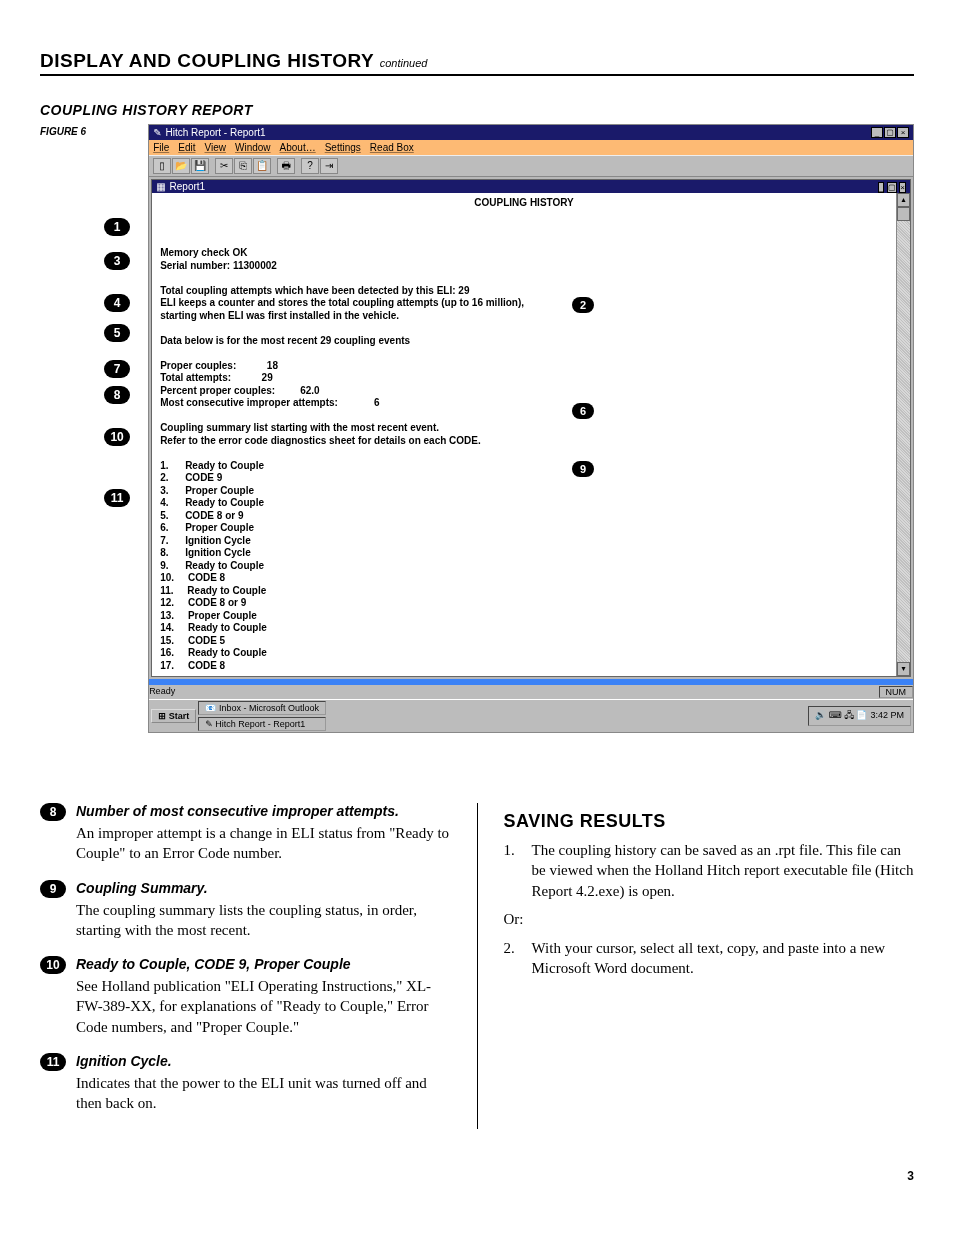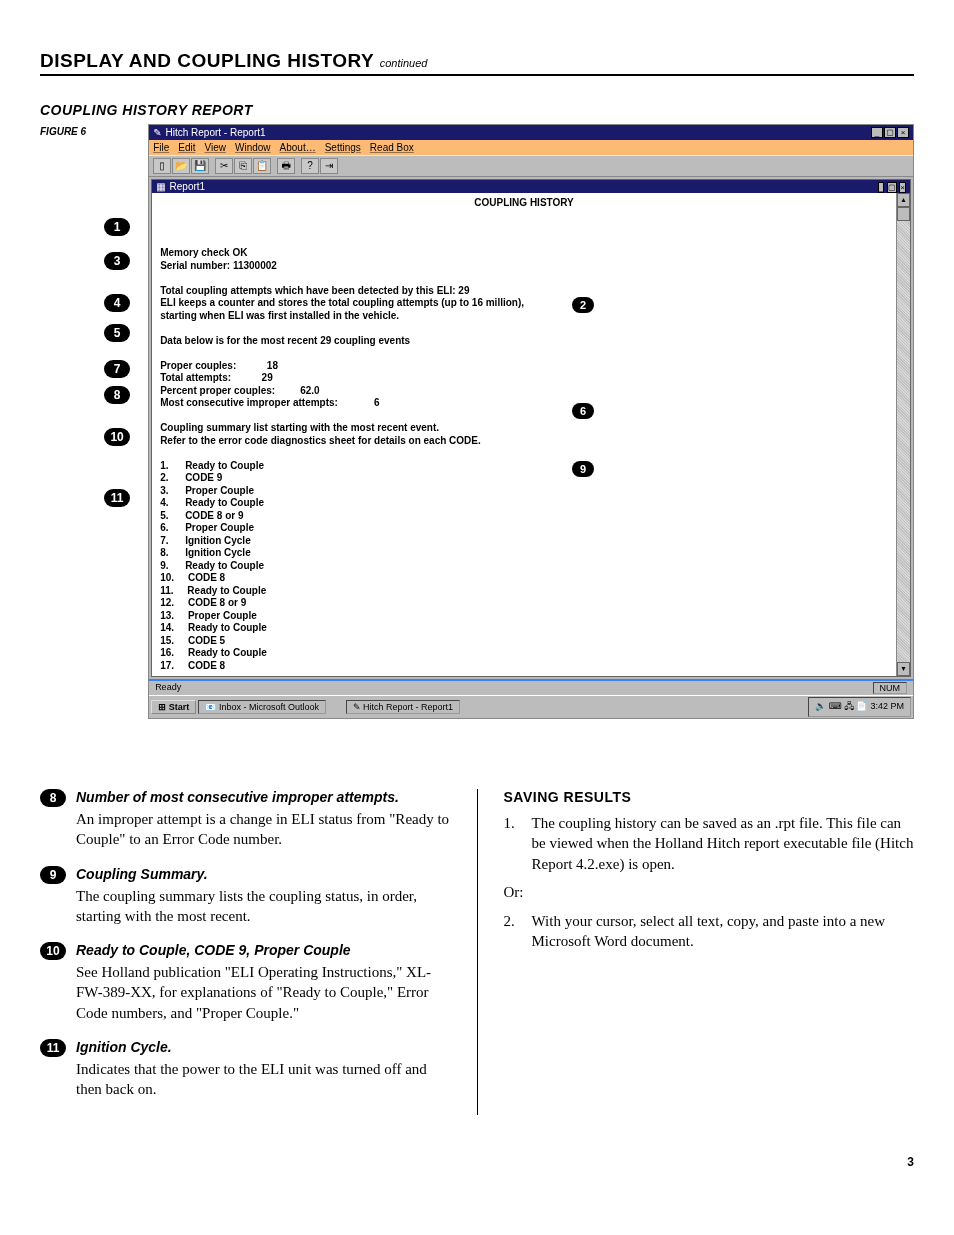--- a/index.html
+++ b/index.html
@@ -144,24 +144,24 @@
     border-left: 1px solid #888;
     display: flex; flex-direction: column; justify-content: space-between;
   }
   .scrollbar .arrow, .scrollbar .thumb {
     height: 14px; background: #bcbcbc; border: 1px solid #666;
     font-size: 8px; text-align: center; line-height: 12px;
   }
   .statusbar {
     background: #bcbcbc;
     font-size: 9px;
-    padding: 1px 6px;
+    padding: 1px 0;
     display: flex;
     justify-content: space-between;
-    border-top: 2px solid #3b82f6;
+    border-top: 6px solid #3b82f6;
   }
   .statusbar .num { border: 1px inset #999; padding: 0 6px; }
   .taskbar {
     background: #bcbcbc;
     border-top: 1px solid #fff;
     display: flex;
     align-items: center;
     font-size: 9px;
     padding: 1px 2px;
     gap: 2px;
@@ -217,23 +217,24 @@
     margin-bottom: 4px;
   }
   .item .desc {
     font-family: Georgia, serif;
     font-size: 15px;
     line-height: 1.35;
   }
   h2.saving {
     font-family: Arial, Helvetica, sans-serif;
     font-weight: 900;
-    font-size: 14px;
+    font-size: 18px;
     letter-spacing: 0.5px;
     margin-bottom: 8px;
+    margin-top: 8px;
   }
   .ol-item { display: flex; gap: 8px; margin-bottom: 10px; font-size: 15px; line-height: 1.35; }
   .ol-item .n { flex: 0 0 20px; }
   .or { margin: 4px 0 10px 0; font-size: 15px; }
   .pagenum {
     text-align: right;
     font-family: Arial, Helvetica, sans-serif;
     font-weight: 900;
     font-size: 12px;
     margin-top: 40px;
@@ -360,21 +361,21 @@
 
     <div class="statusbar">
       <span>Ready</span>
       <span class="num">NUM</span>
     </div>
     <div class="taskbar">
       <div class="start">
         <span>⊞</span>
         <span>Start</span>
       </div>
-      <div id="taskbar-tasks" style="display:flex;gap:20px;">
+      <div id="taskbar-tasks" style="display:flex;gap:2px;flex-direction:column;">
           <div class="task">📧 Inbox - Microsoft Outlook</div>
           <div class="task">✎ Hitch Report - Report1</div>
         </div>
       <div class="tray">
         <span>🔊 ⌨ 🖧 📄 </span>
         <span>3:42 PM</span>
       </div>
     </div>
   </div>
 </div>

